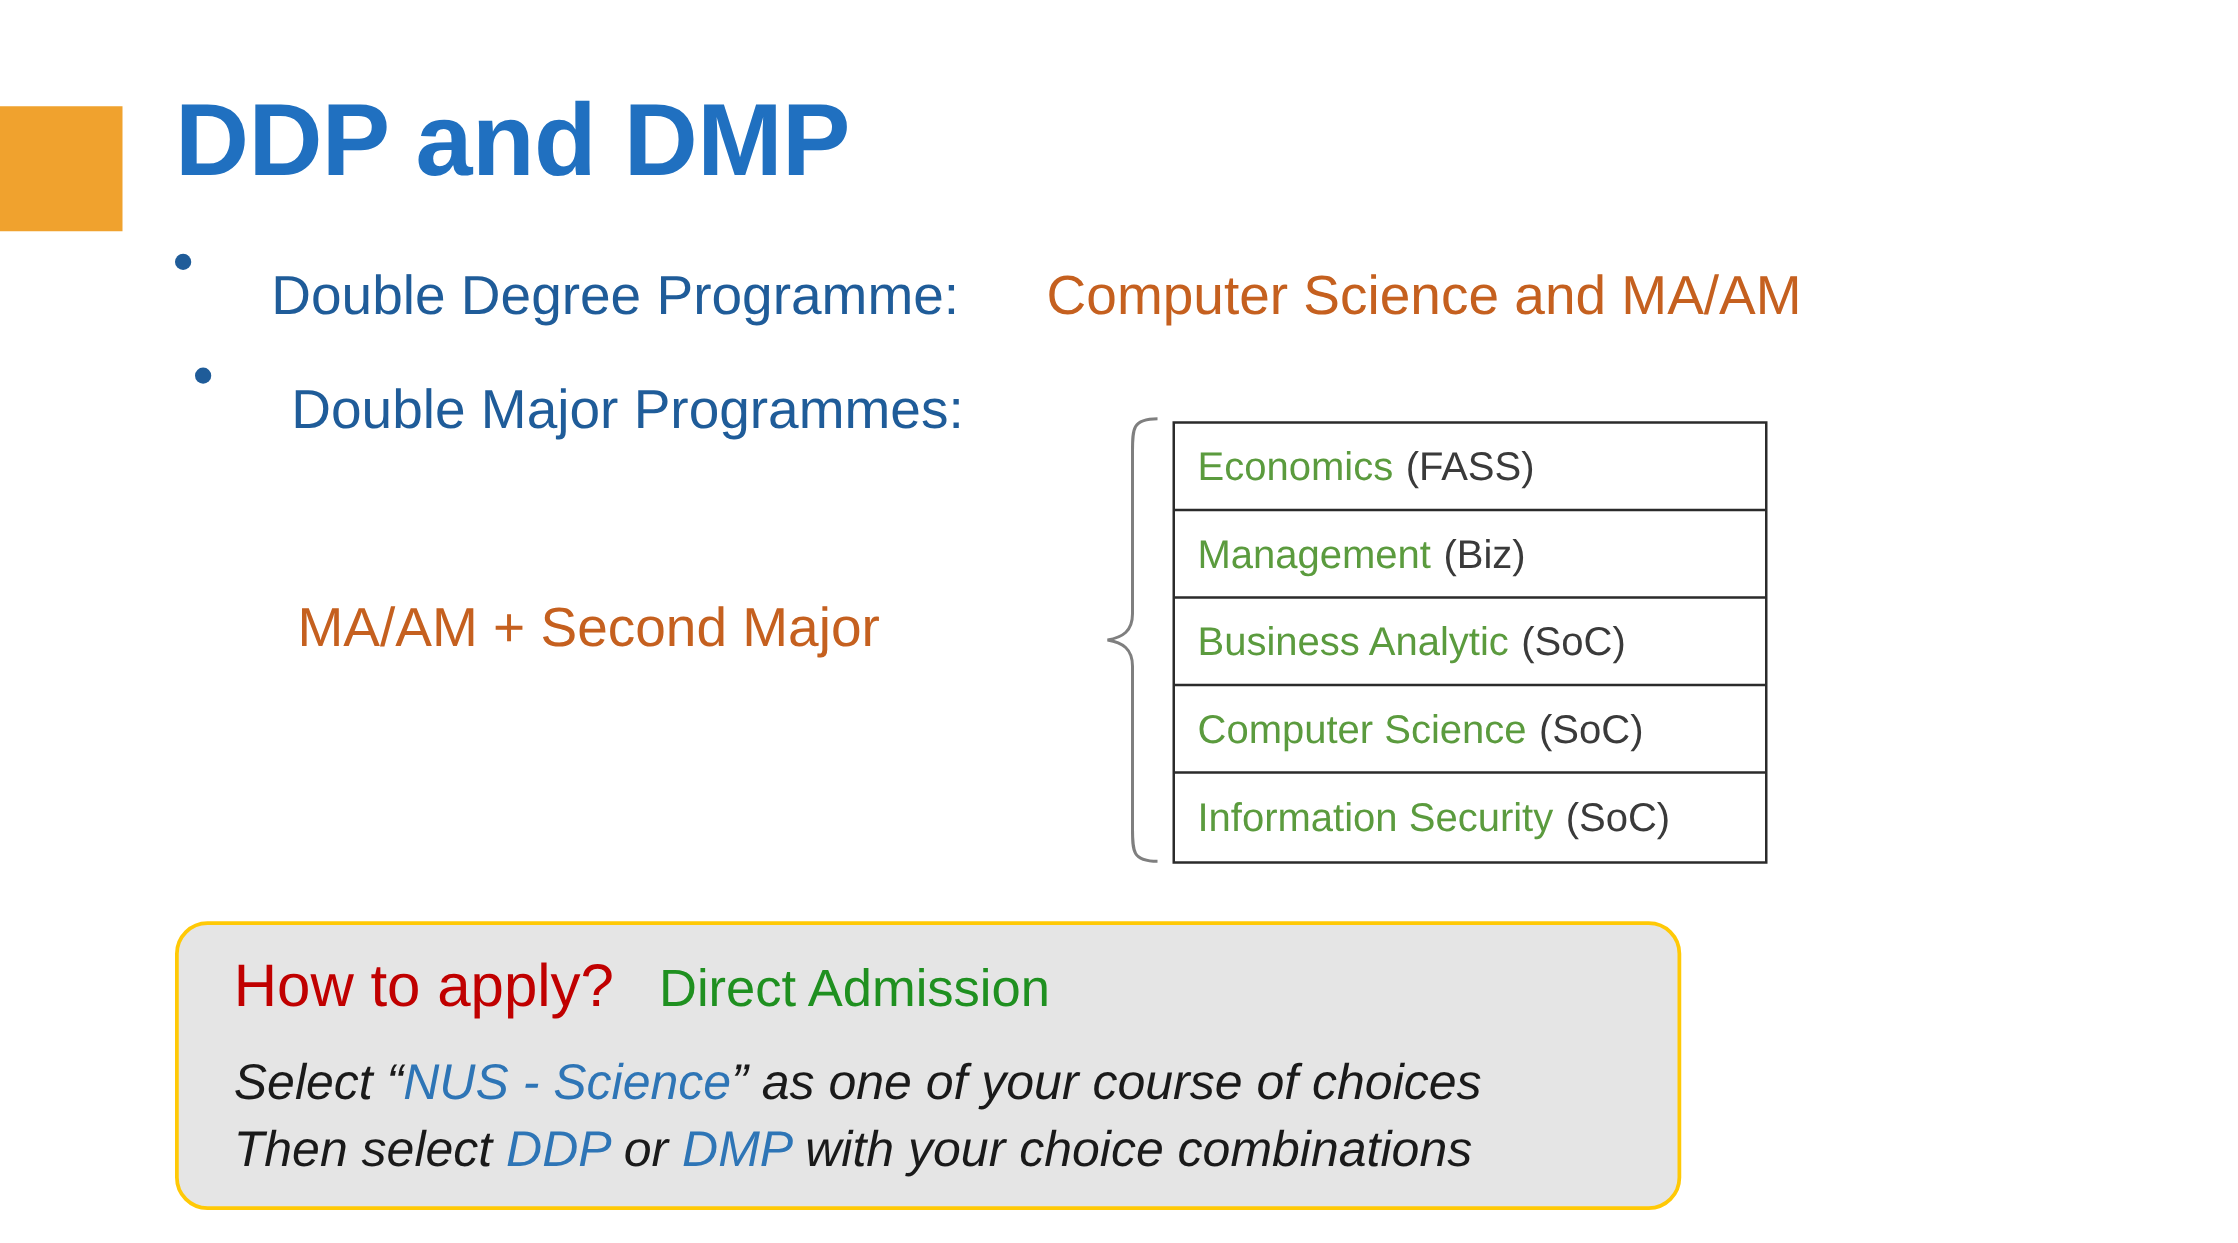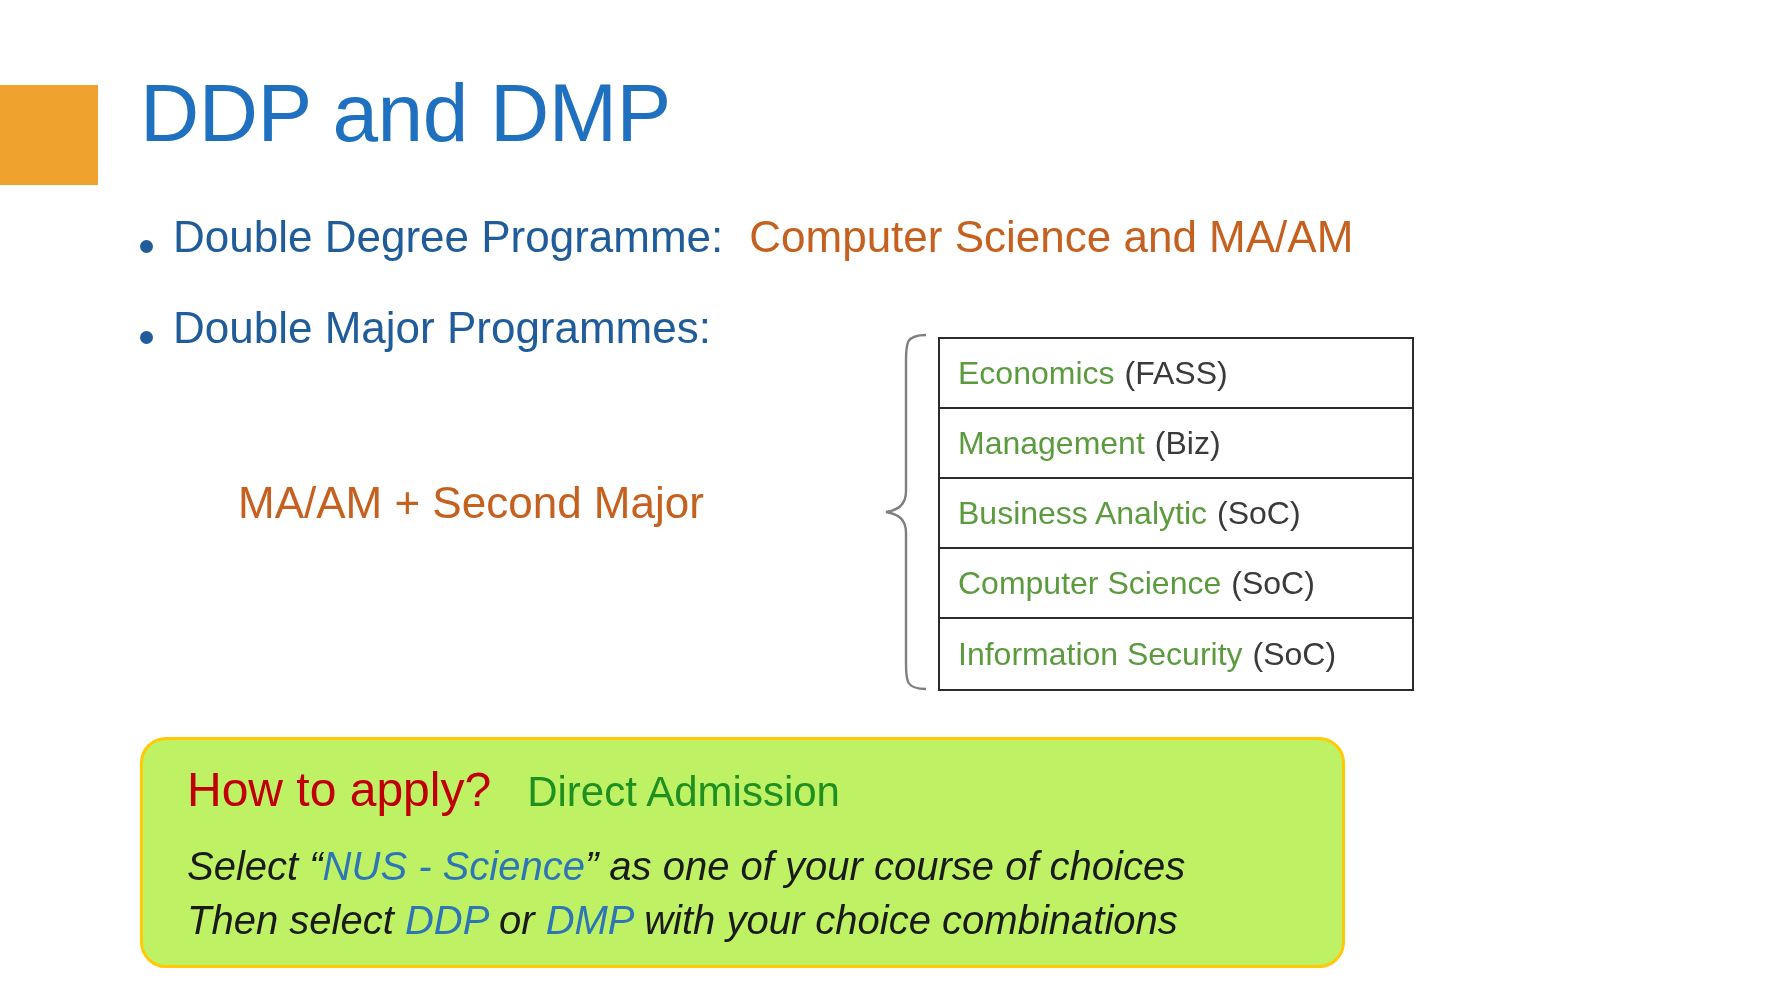--- a/index.html
+++ b/index.html
@@ -28,34 +28,35 @@
     height: 100px;
     background: #F0A22E;
   }
   #slide-title {
     position: absolute;
     left: 140px;
     top: 70px;
     font-size: 82px;
     line-height: 1.05;
     color: #2070C0;
-    font-weight: 400;
+    font-weight: 700;
     letter-spacing: -0.5px;
     white-space: nowrap;
   }
 
   
   .bullet-row {
     position: absolute;
     display: flex;
-    align-items: flex-end;
-    white-space: nowrap;
+    align-items: flex-start;
+    white-space: nowrap;
+    gap: 44px;
   }
   #bullet-ddp { left: 140px; top: 212px; }
-  #bullet-dmp { left: 140px; top: 303px; }
+  #bullet-dmp { left: 156px; top: 303px; }
 
   .bullet-dot {
     display: inline-block;
     width: 13px;
     height: 13px;
     border-radius: 50%;
     background: #1F5C99;
     margin-right: 20px;
     position: relative;
     top: -9px;
@@ -124,21 +125,21 @@
   }
 
   
   #apply-callout {
     position: absolute;
     left: 140px;
     top: 737px;
     width: 1205px;
     height: 231px;
     box-sizing: border-box;
-    background: #bef264;
+    background: #e5e5e5;
     border: 3px solid #FFC906;
     border-radius: 26px;
   }
   #apply-heading-row {
     position: absolute;
     left: 44px;
     top: 22px;
     display: flex;
     align-items: baseline;
     white-space: nowrap;

